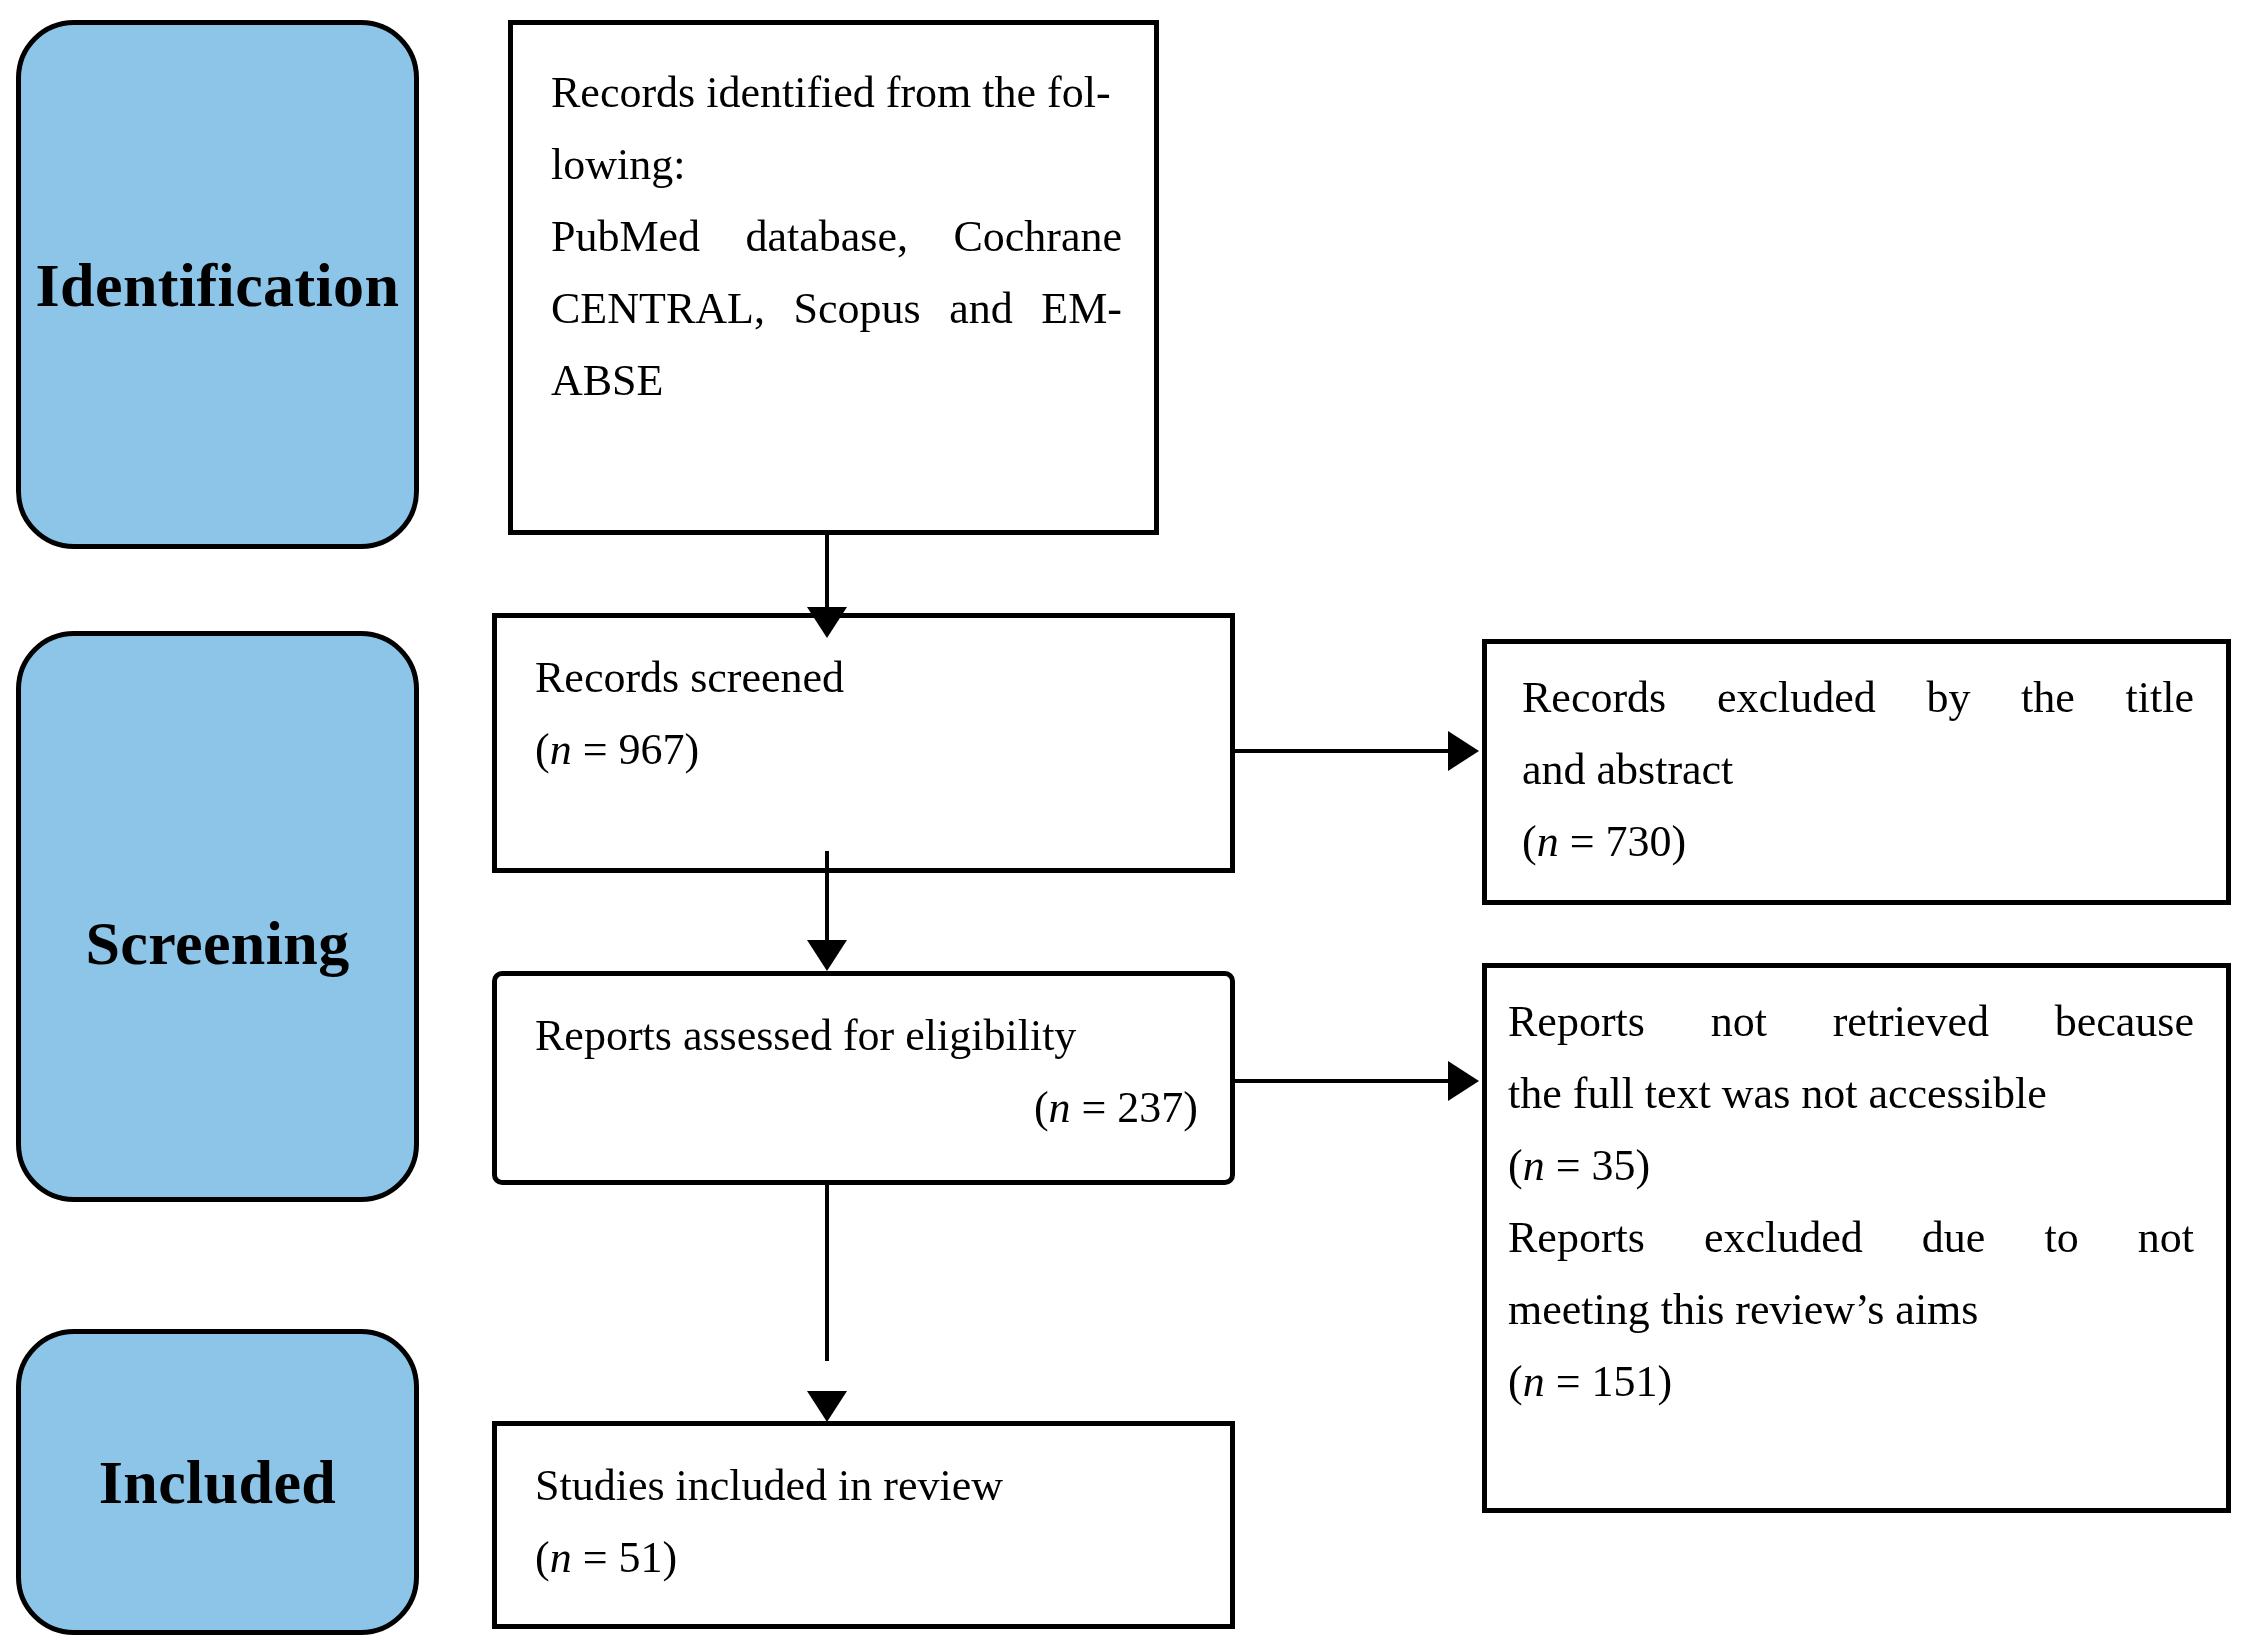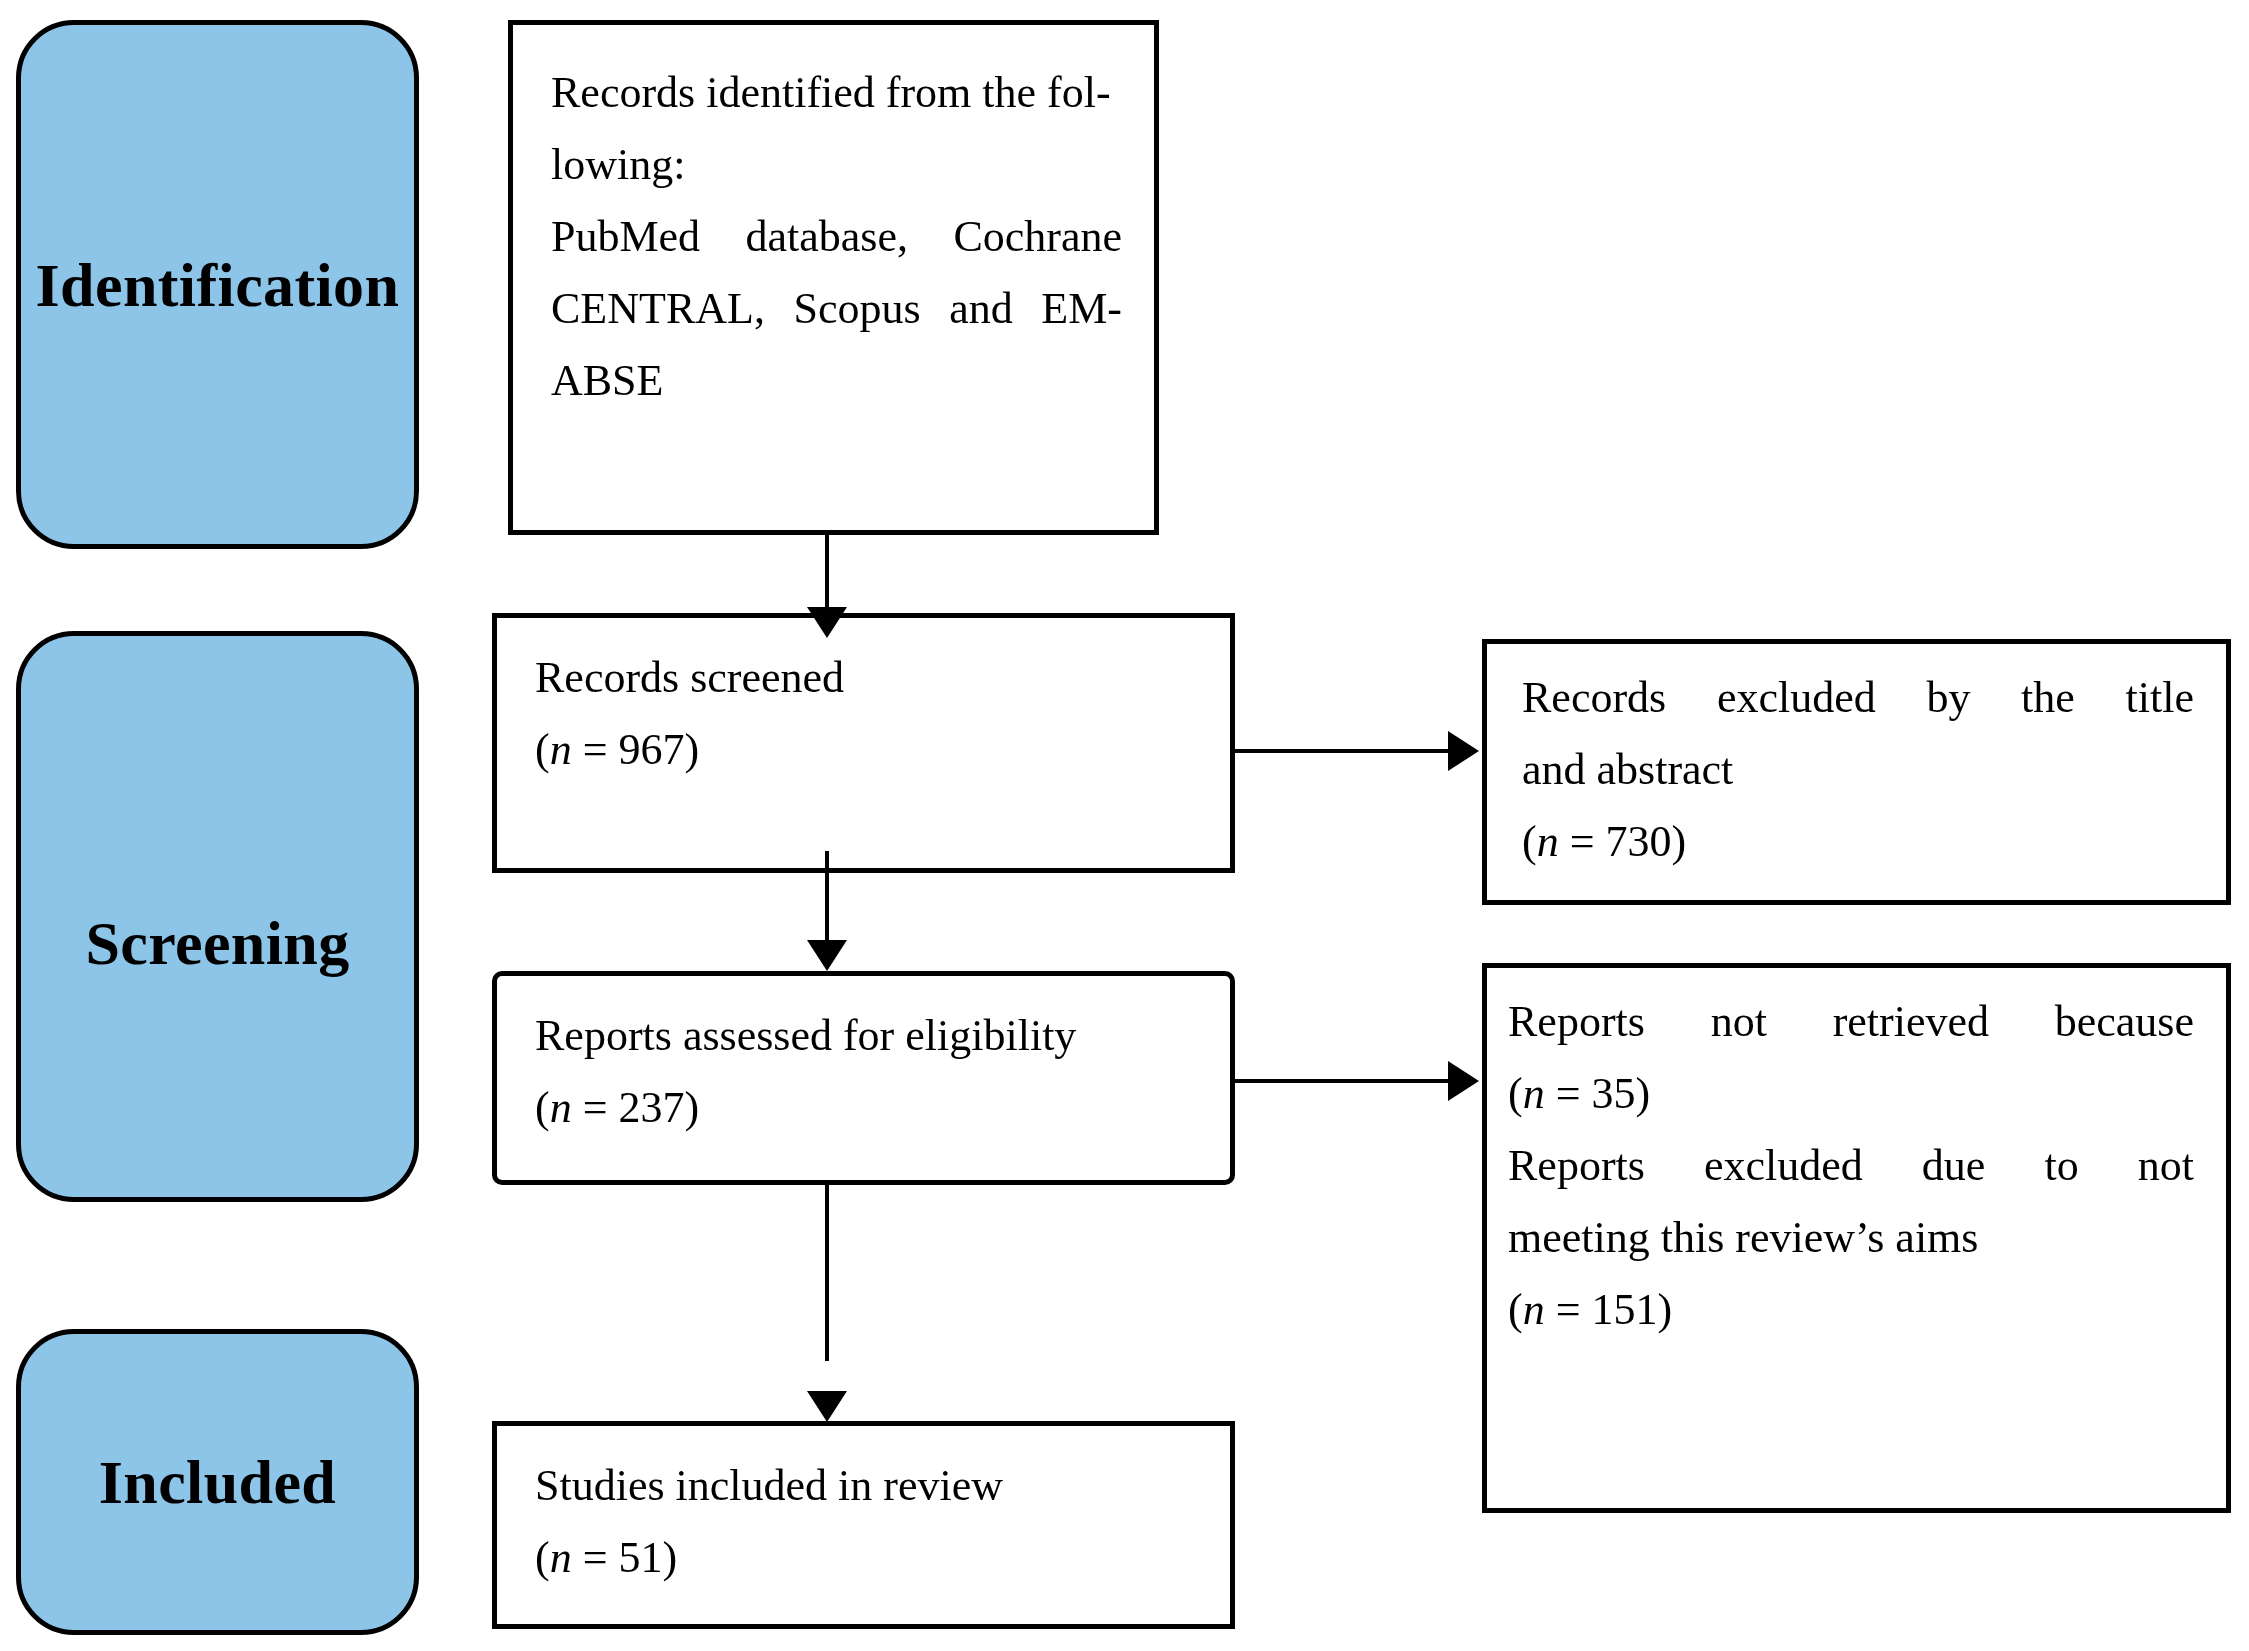--- a/index.html
+++ b/index.html
@@ -145,32 +145,33 @@
         <span>title</span>
       </div>
       <div class="line">and abstract</div>
       <div class="line" style="margin-bottom:0;"><span>(</span><span class="nital">n</span><span> = 730)</span></div>
     </div>
   </div>
 
   <div class="flow-box" style="left:492px; top:971px; width:743px; height:214px;border-radius:10px;">
     <div class="flow-inner" style="top:38px;">
       <div class="line">Reports assessed for eligibility</div>
-      <div class="line" style="margin-bottom:12px;"><span>(</span><span class="nital">n</span><span> = 237)</span></div>
+      <div class="line" style="margin-bottom:12px;text-align:right;"><span>(</span><span class="nital">n</span><span> = 237)</span></div>
     </div>
   </div>
 
   <div class="flow-box" style="left:1482px; top:963px; width:749px; height:550px;">
     <div class="flow-inner" style="top:32px; left:21px; right:32px;">
       <div class="line justify">
         <span>Reports</span>
         <span>not</span>
         <span>retrieved</span>
         <span>because</span>
       </div>
+      <div class="line">the full text was not accessible</div>
       <div class="line"><span>(</span><span class="nital">n</span><span> = 35)</span></div>
       <div class="line justify">
         <span>Reports</span>
         <span>excluded</span>
         <span>due</span>
         <span>to</span>
         <span>not</span>
       </div>
       <div class="line">meeting this review’s aims</div>
       <div class="line" style="margin-bottom:0;"><span>(</span><span class="nital">n</span><span> = 151)</span></div>

